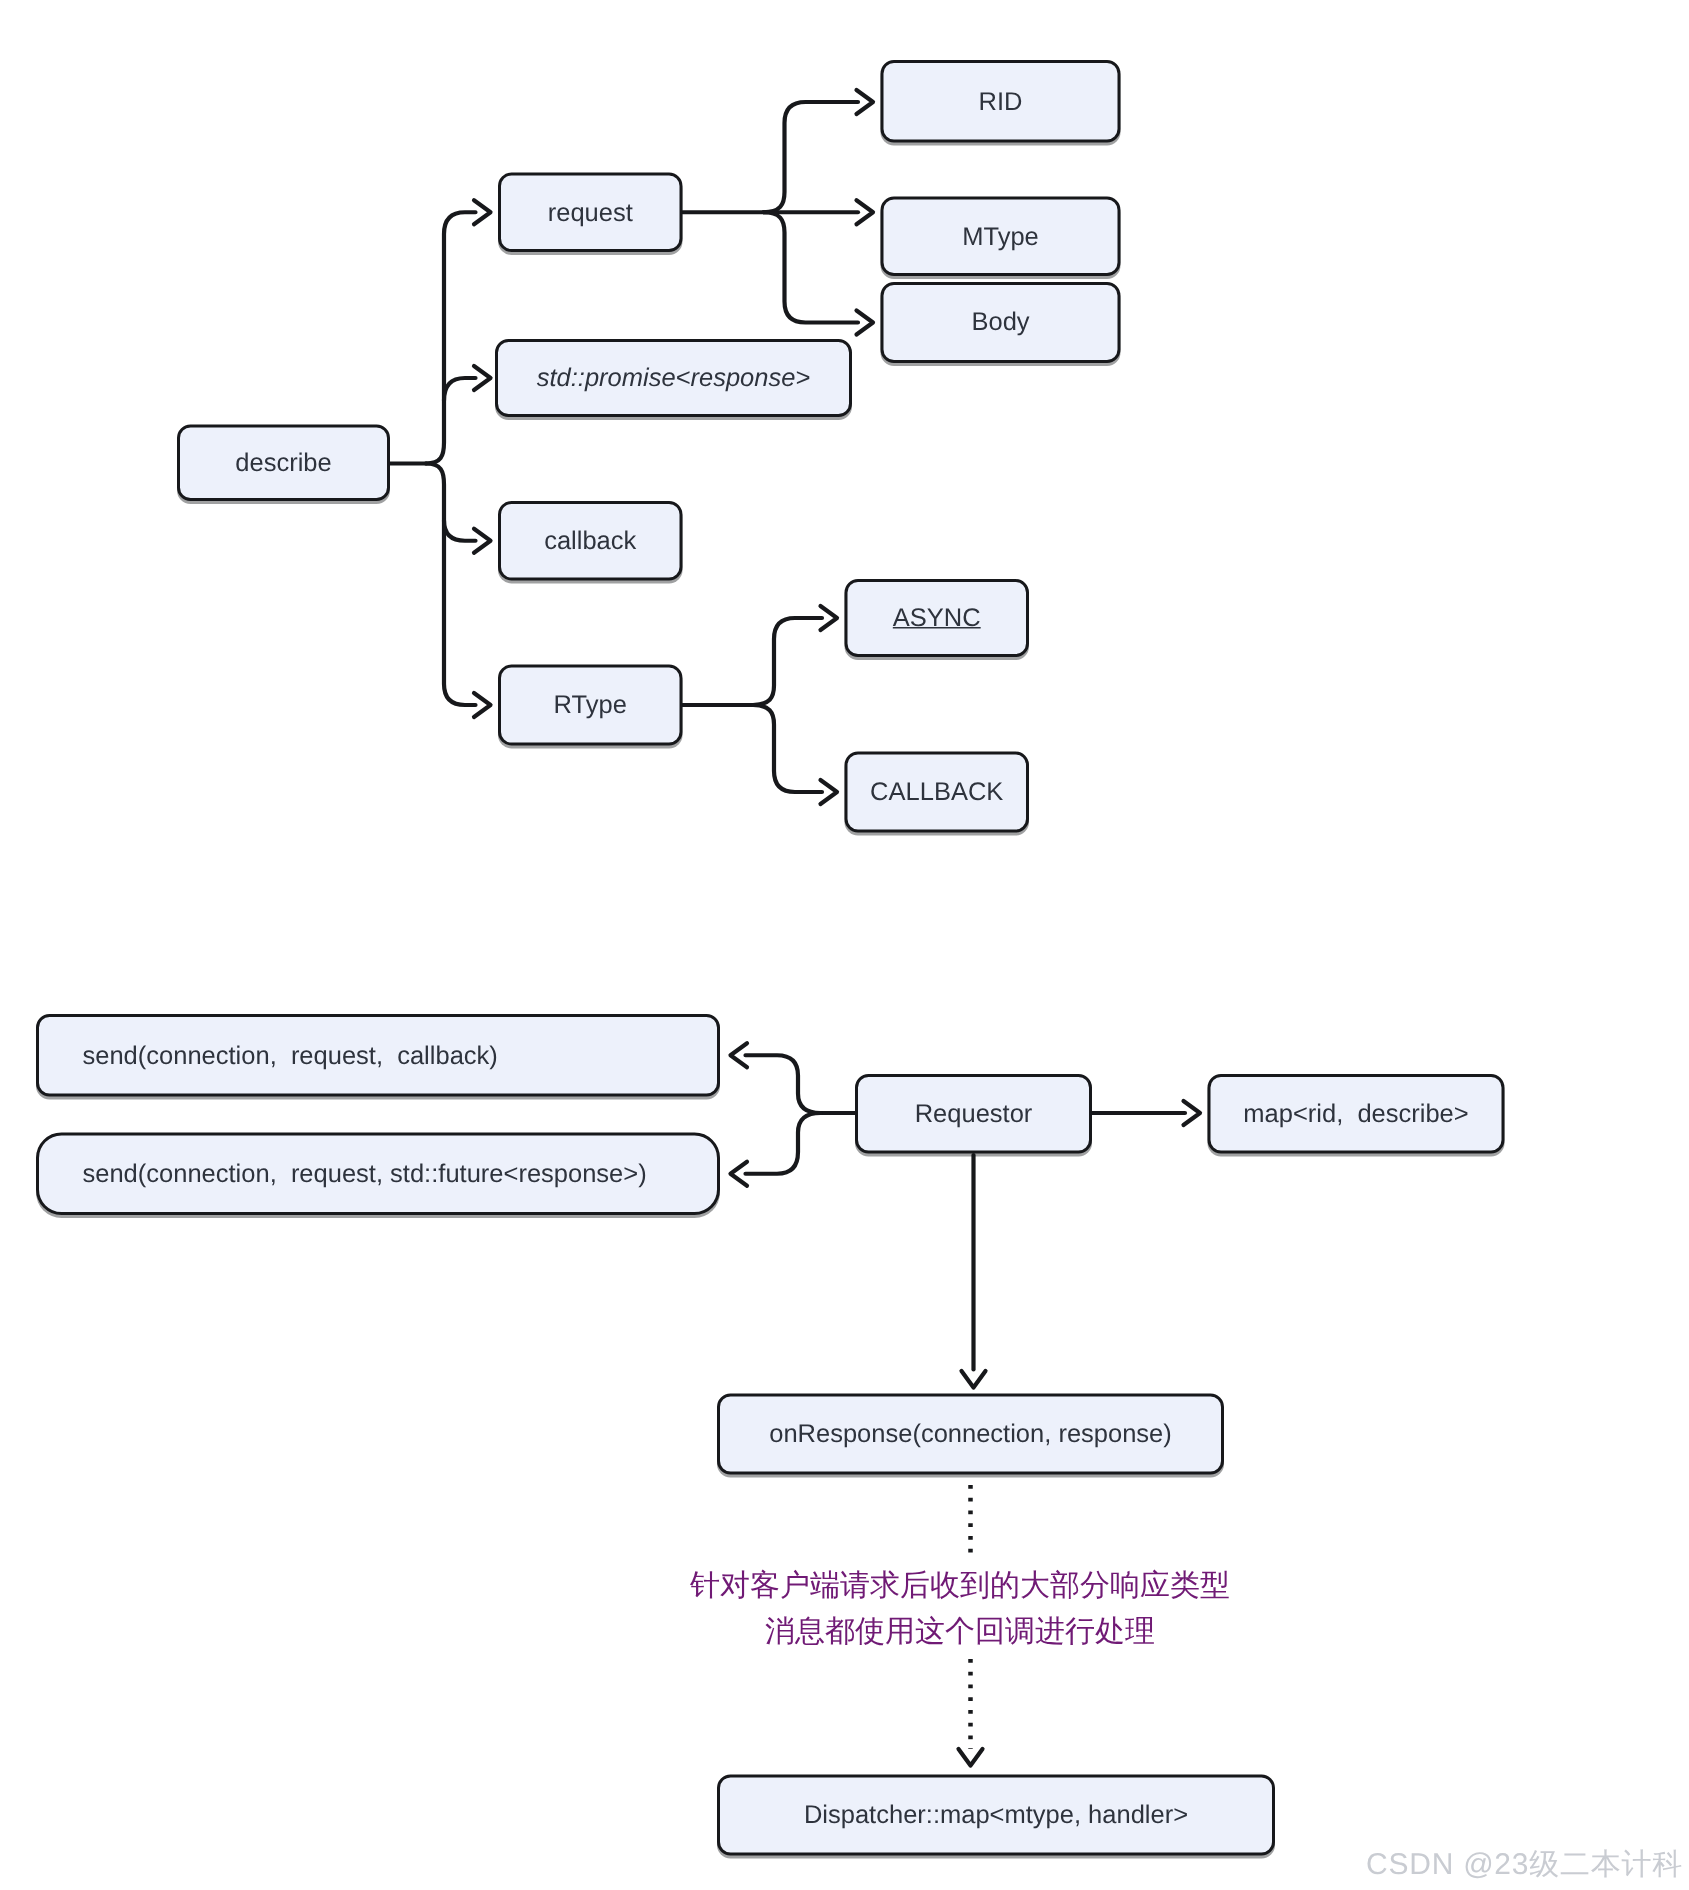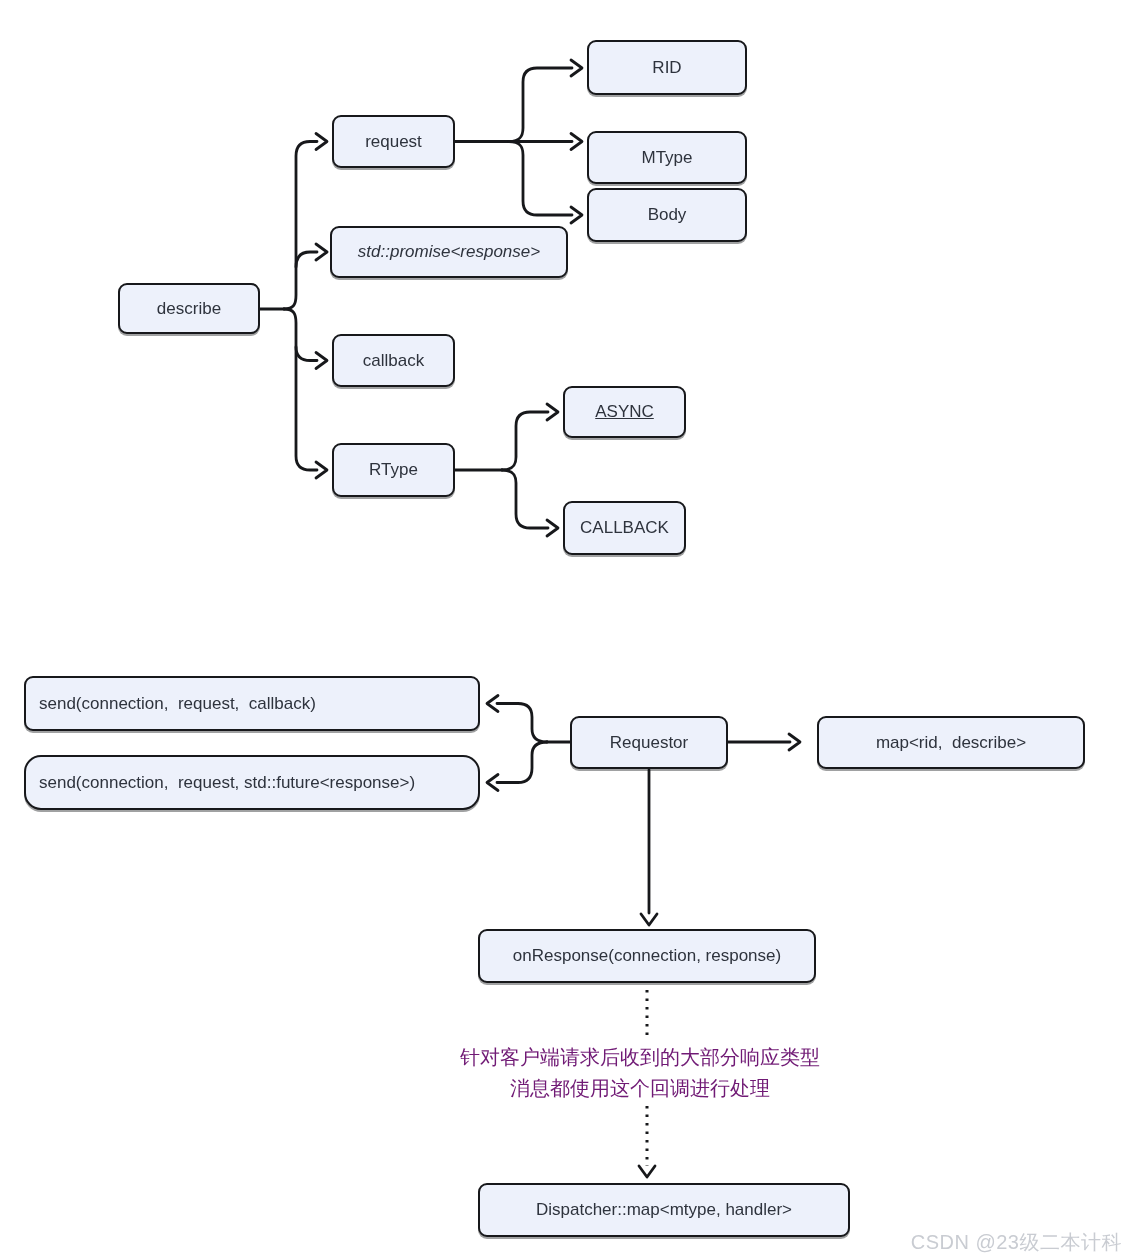--- a/index.html
+++ b/index.html
@@ -47,21 +47,21 @@
     border:2.5px solid var(--node-border);
     border-radius:9px;
     box-shadow:0 2px 0 rgba(18,19,23,.4);
     color:var(--text);
     font-size:17px;
     white-space:pre;
     z-index:2;
   }
   .node.left-align{
     justify-content:flex-start;
-    padding-left:13px;
+    padding-left:29px;
   }
   .annotation{
     position:absolute;
     left:390px;
     top:1042px;
     width:500px;
     text-align:center;
     color:#701a75;
     font-size:20px;
     line-height:31px;
@@ -147,21 +147,21 @@
   <div class="node" style="left:332px;top:443px;width:123px;height:54px;">RType</div>
   <div class="node" style="left:587px;top:40px;width:160px;height:55px;">RID</div>
   <div class="node" style="left:587px;top:131px;width:160px;height:53px;">MType</div>
   <div class="node" style="left:587px;top:188px;width:160px;height:54px;">Body</div>
   <div class="node" style="left:563px;top:386px;width:123px;height:52px;text-decoration:underline;">ASYNC</div>
   <div class="node" style="left:563px;top:501px;width:123px;height:54px;">CALLBACK</div>
 
   <div class="node left-align" style="left:24px;top:676px;width:456px;height:55px;">send(connection,  request,  callback)</div>
   <div class="node left-align" style="left:24px;top:755px;width:456px;height:55px;border-radius:17px;">send(connection,  request, std::future&lt;response&gt;)</div>
   <div class="node" style="left:570px;top:716px;width:158px;height:53px;">Requestor</div>
-  <div class="node" style="left:805px;top:716px;width:268px;height:53px;margin-left:12px;">map&lt;rid,  describe&gt;</div>
+  <div class="node" style="left:805px;top:716px;width:198px;height:53px;">map&lt;rid,  describe&gt;</div>
   <div class="node" style="left:478px;top:929px;width:338px;height:54px;">onResponse(connection, response)</div>
   <div class="node" style="left:478px;top:1183px;width:372px;height:54px;">Dispatcher::map&lt;mtype, handler&gt;</div>
 
   <div class="annotation">
     <span>针对客户端请求后收到的大部分响应类型</span>
     <span>消息都使用这个回调进行处理</span>
   </div>
 
   <div class="watermark">CSDN @23级二本计科</div>
 

